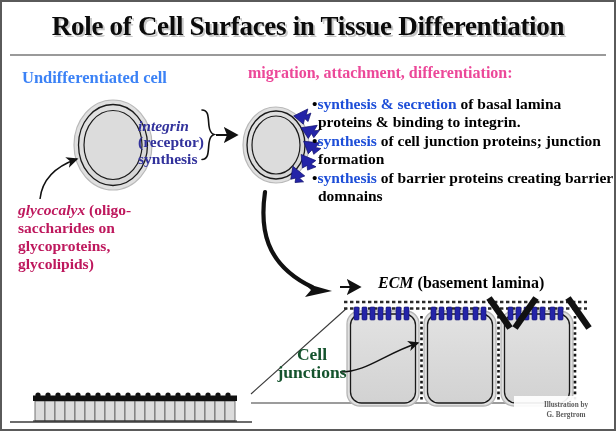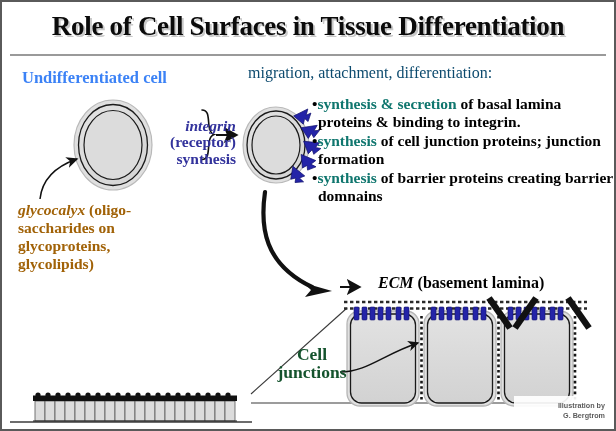--- a/index.html
+++ b/index.html
@@ -18,52 +18,52 @@
     left:0;top:9px;width:612px;text-align:center;
     font-size:27px;font-weight:bold;color:#0b0b0b;
     letter-spacing:-0.3px;
     text-shadow:2px 2px 0 #c9c9c9;
     font-family:"Liberation Serif",serif;
   }
   #undiff{
     left:20px;top:66px;font-size:16.5px;font-weight:bold;color:#3b82f6;
   }
   #integrin-label{
-    left:136px;top:116px;width:66px;text-align:right;
-    font-size:15.5px;font-weight:bold;color:#32329c;line-height:1.06;margin-left:32px;
+    left:136px;top:116px;width:66px;text-align:left;
+    font-size:15.5px;font-weight:bold;color:#32329c;line-height:1.06;
   }
   #integrin-label .it{font-style:italic;display:block;}
   #integrin-label .rg{display:block;}
   #glyco{
     left:16px;top:199px;width:140px;
-    font-size:15.5px;font-weight:bold;color:#a16207;line-height:1.16;
+    font-size:15.5px;font-weight:bold;color:#be185d;line-height:1.16;
   }
   #glyco .it{font-style:italic;}
   #migration{
     left:246px;top:62px;width:366px;
-    font-size:16px;font-weight:normal;color:#0c4a6e;
+    font-size:16px;font-weight:bold;color:#ec4899;
   }
   #bullets{
     left:310px;top:93px;width:302px;
     font-size:15.5px;font-weight:bold;color:#000;line-height:1.16;
   }
   #bullets .b{margin:0 0 1px 0;text-indent:-6px;padding-left:6px;}
-  #bullets .bl{color:#0f766e;}
+  #bullets .bl{color:#1d4ed8;}
   #ecm{
     left:360px;top:272px;width:250px;
     font-size:16px;font-weight:bold;color:#000;
   }
   #ecm .it{font-style:italic;margin-left:16px;}
   #celljunc{
     left:255px;top:344px;width:110px;text-align:center;
     font-size:17.5px;font-weight:bold;color:#14532d;line-height:1.02;
   }
   #credit{
-    left:525px;top:399px;width:78px;text-align:right;
-    font-family:Liberation Sans, sans-serif;
+    left:525px;top:399px;width:78px;text-align:center;
+    font-family:Liberation Serif, serif;
     font-size:7.2px;font-weight:bold;color:#5c5c5c;line-height:1.32;
   }
   #credit span{display:block;}
 </style>
 </head>
 <body>
 
 <div id="page">
 
   <svg id="canvas" viewBox="0 0 612 427">

